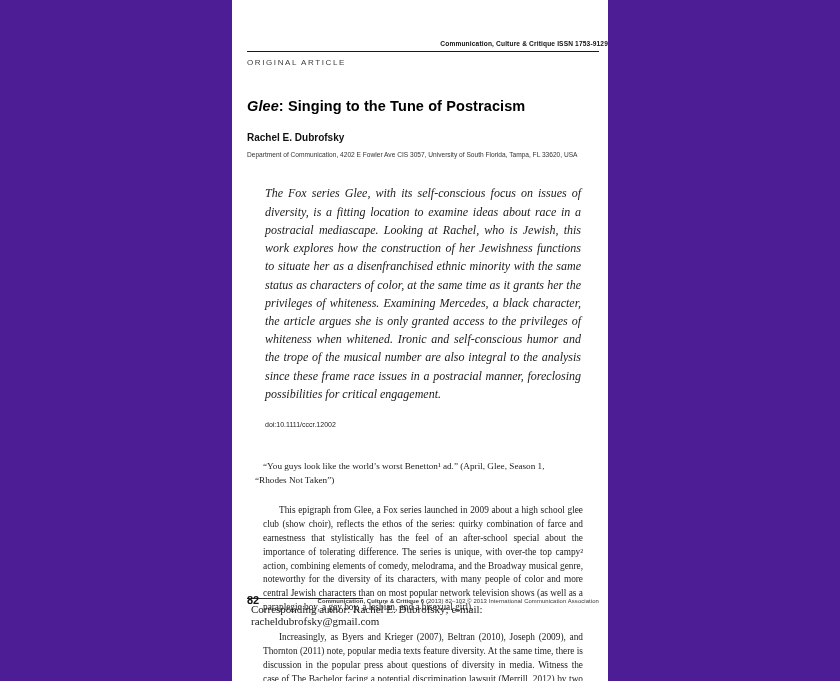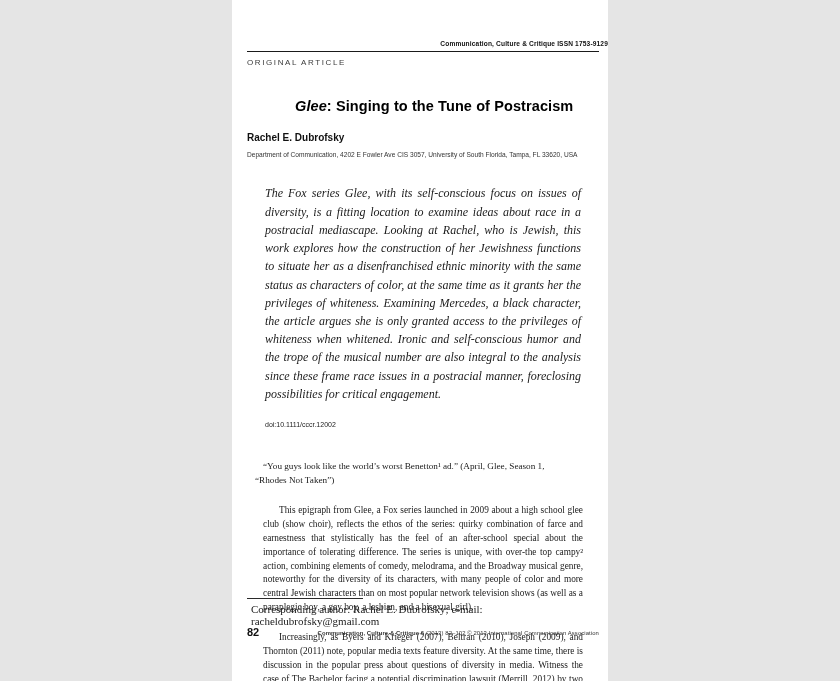--- a/index.html
+++ b/index.html
@@ -11,21 +11,21 @@
     width: 840px;
     height: 681px;
     overflow: hidden;
     font-family: "Liberation Serif", serif;
     color: #1a1a1a;
   }
   .page {
     position: relative;
     width: 840px;
     height: 681px;
-    background: #e5e5e5;
+    background: #4c1d95;
   }
   .sheet {
     position: absolute;
     left: 232px;
     top: 0px;
     width: 376px;
     height: 681px;
     background: #ffffff;
     box-sizing: border-box;
     padding: 0;
@@ -67,21 +67,20 @@
     font-family: "Liberation Sans", sans-serif;
     font-weight: bold;
     font-size: 14.5px;
     line-height: 1.35;
     color: #000000;
     margin: 0 0 16px 0;
     letter-spacing: 0.1px;
   }
   .title .ital {
     font-style: italic;
-    margin-left: 48px;
   }
   .author {
     font-family: "Liberation Sans", sans-serif;
     font-weight: bold;
     font-size: 10px;
     color: #111111;
     margin-bottom: 7px;
   }
   .affiliation {
     font-family: "Liberation Sans", sans-serif;
@@ -142,21 +141,21 @@
     position: absolute;
     left: 19px;
     top: 603px;
     width: 352px;
     font-size: 11px;
     color: #1a1a1a;
   }
   .footer {
     position: absolute;
     left: 15px;
-    top: 626px;
+    top: 594px;
     width: 352px;
     height: 18px;
   }
   .page-number {
     position: absolute;
     left: 0;
     top: 0;
     font-family: "Liberation Sans", sans-serif;
     font-weight: bold;
     font-size: 11px;

